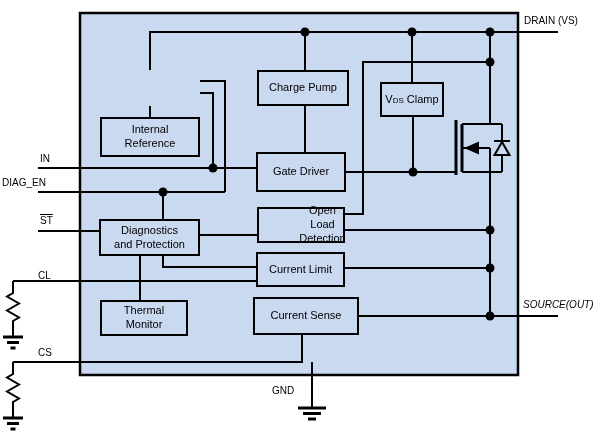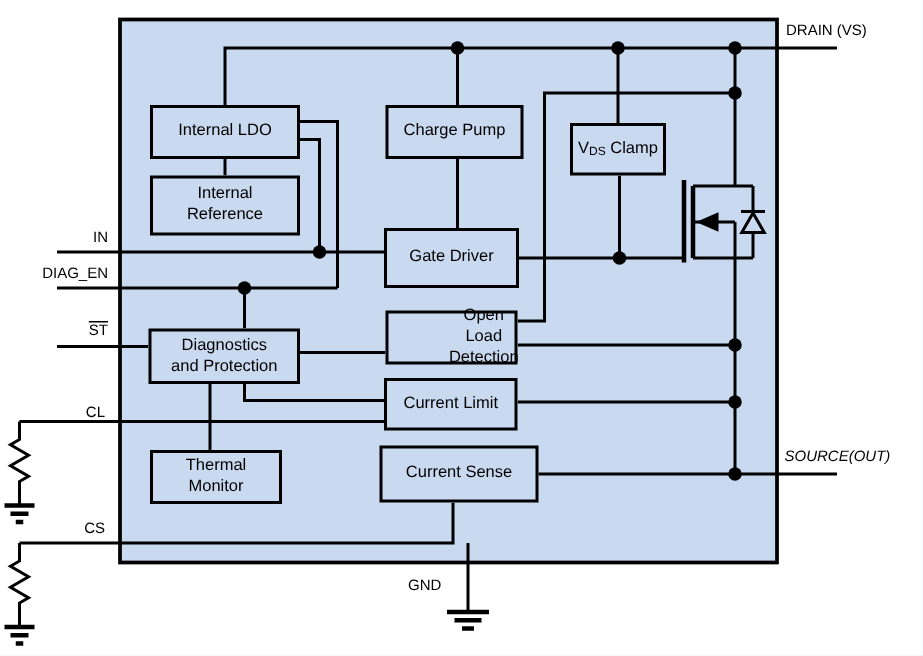--- a/index.html
+++ b/index.html
@@ -11,21 +11,21 @@
   .block{
     position:absolute;box-sizing:border-box;
     background:#c9d9ef;border:2px solid #000;
     display:flex;align-items:center;justify-content:center;
     font-size:11px;line-height:1.25;color:#000;text-align:center;
     white-space:pre-line;z-index:2;
   }
   .pinlabel{
     position:absolute;font-size:10px;color:#000;z-index:3;white-space:nowrap;
   }
-  .r{text-align:right;}
+  .r{}
   .ov{text-decoration:overline;}
   .subv{font-size:8px;position:relative;top:1px;}
   .clampword{margin-left:3px;}
   .wire{stroke:#000;stroke-width:2;fill:none;}
   .thick{stroke:#000;stroke-width:3;fill:none;}
   .dot{fill:#000;stroke:none;}
 </style>
 </head>
 <body>
 
@@ -123,21 +123,20 @@
       <circle class="dot" cx="490" cy="62" r="4.5"></circle>
       <circle class="dot" cx="213" cy="168" r="4.5"></circle>
       <circle class="dot" cx="163" cy="192" r="4.5"></circle>
       <circle class="dot" cx="413" cy="172" r="4.5"></circle>
       <circle class="dot" cx="490" cy="230" r="4.5"></circle>
       <circle class="dot" cx="490" cy="268" r="4.5"></circle>
       <circle class="dot" cx="490" cy="316" r="4.5"></circle>
     </g>
   </svg>
 
-  <div class="block" style="left:100px;top:70px;width:100px;height:36px;">Internal LDO</div>
 
   <div class="block" style="left:100px;top:117px;width:100px;height:40px;">Internal
 Reference</div>
 
   <div class="block" style="left:257px;top:70px;width:92px;height:36px;">Charge Pump</div>
 
   <div class="block" style="left:380px;top:82px;width:64px;height:35px;"><span>V</span><span class="subv">DS</span><span class="clampword">Clamp</span></div>
 
   <div class="block" style="left:256px;top:152px;width:90px;height:40px;">Gate Driver</div>
 

